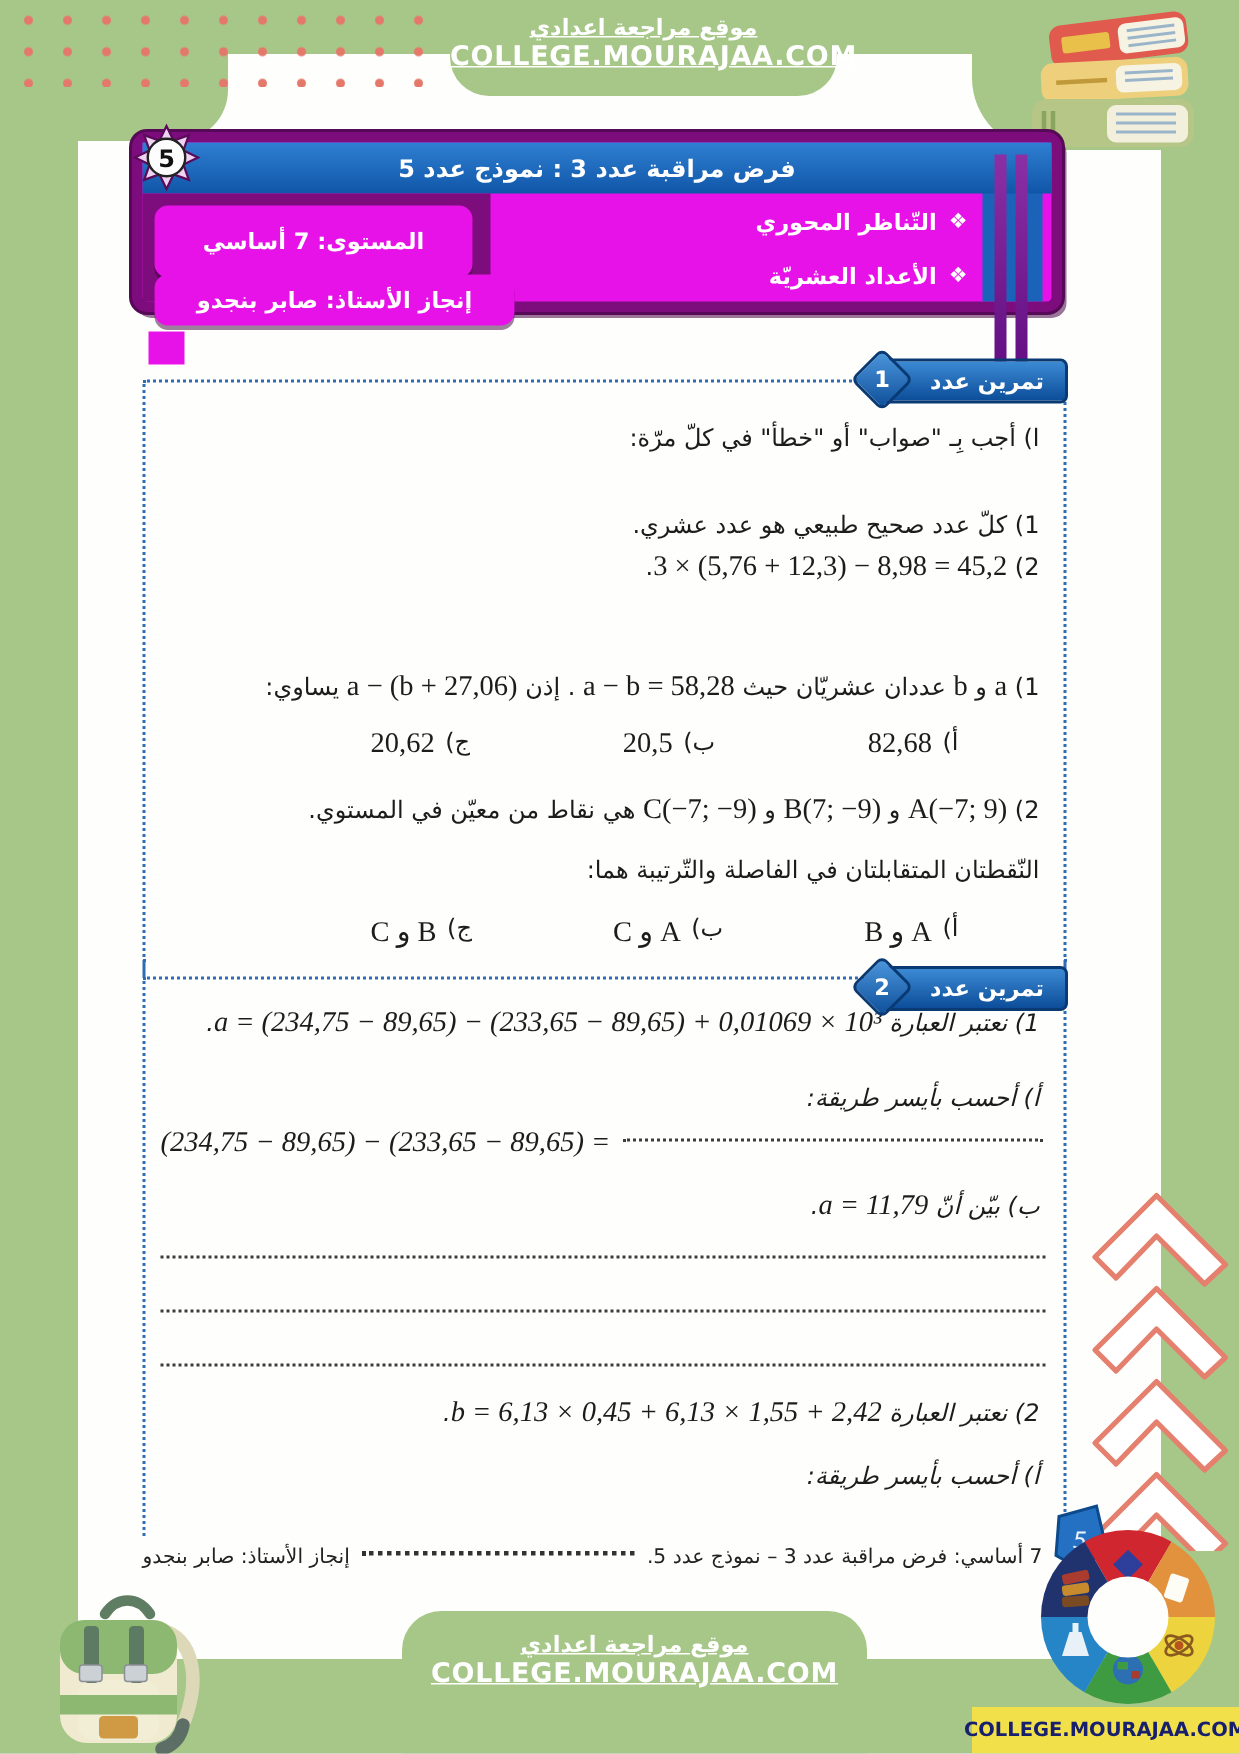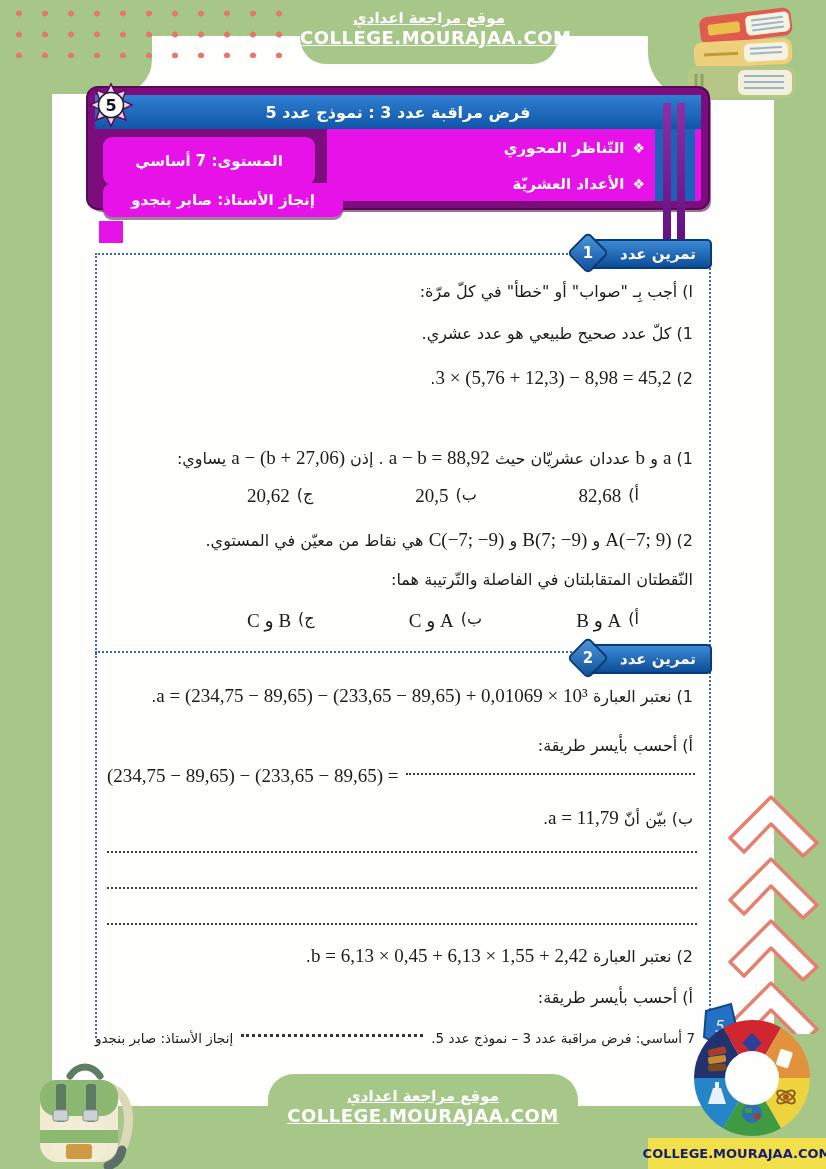--- a/index.html
+++ b/index.html
@@ -45,37 +45,37 @@
   #stripe1 { right:16px; top:8px; height:138px; }
   #stripe2 { right:30px; top:8px; height:138px; }
   .topic { position:absolute; right:56px; direction:rtl; color:#fff; font-weight:bold; font-size:15px;
            display:flex; gap:8px; align-items:center; }
   #topic1 { top:44px; } #topic2 { top:80px; }
   .topic .bullet { font-size:14px; }
   #star { position:absolute; left:88px; top:82px; z-index:7; }
 
   
   #ex1 { position:absolute; left:95px; top:253px; width:616px; height:400px; border:2px dotted #2e6cb6; }
-  #ex2 { position:absolute; left:95px; top:653px; width:616px; height:385px;
-         border-left:2px dotted #2e6cb6; border-right:2px dotted #2e6cb6; }
+  #ex2 { position:absolute; left:95px; top:639px; width:616px; height:385px;
+         border-left:2px dotted #2e6cb6; border-right:2px dotted #2e6cb6;font-style:italic; }
   .banner { position:absolute; height:30px; width:126px; z-index:8;
             background:linear-gradient(180deg,#3c8ad4,#0c4d99); border:2px solid #0a3a73; border-radius:5px;
             color:#fff; font-weight:bold; font-size:15px;
             display:flex; align-items:center; justify-content:center; padding-left:18px; }
   #banner1 { left:586px; top:239px; } #banner2 { left:586px; top:644px; }
   .banner .diamond { position:absolute; left:-15px; top:-3px; width:30px; height:30px;
             background:linear-gradient(135deg,#4c97dd,#0e4f9a); border:2px solid #0a3a73; border-radius:5px;
             transform:rotate(45deg); }
   .banner .dnum { position:absolute; left:-15px; top:-3px; width:30px; height:30px;
             display:flex; align-items:center; justify-content:center; color:#fff; font-weight:bold; font-size:15px; }
 
   .row { position:absolute; left:14px; right:16px; direction:rtl; text-align:right;
          font-size:16px; color:#1c1c1c; white-space:nowrap; line-height:1.35; }
   .math { font-family:"Liberation Serif", serif; font-size:19px; unicode-bidi:isolate; }
-  #e1r1{top:26px} #e1r2{top:68px} #e1r3{top:110px} #e1r4{top:150px} #e1r5{top:190px}
+  #e1r1{top:26px} #e1r2{top:84px} #e1r3{top:110px} #e1r4{top:150px} #e1r5{top:190px}
   #e1opts1{top:230px} #e1r6{top:272px} #e1r7{top:314px} #e1opts2{top:354px}
   .opts { position:absolute; right:70px; left:150px; display:flex; justify-content:space-between;
           direction:rtl; font-size:16px; color:#1c1c1c; }
   .opt { display:flex; gap:7px; direction:rtl; }
   #e2r1{top:30px} #e2r1a{top:82px} #e2r1b{top:152px} #e2r2{top:290px} #e2r2a{top:334px}
   #e2calc { position:absolute; left:10px; right:12px; top:112px; direction:ltr;
             display:flex; align-items:center; color:#1c1c1c; }
   #e2calc .leader { flex:1; border-bottom:2px dotted #3c3c3c; margin:0 2px 4px 8px; height:0; }
   .dotline { position:absolute; left:10px; right:12px; border-bottom:2.5px dotted #3c3c3c; }
   #dl1{top:198px} #dl2{top:234px} #dl3{top:270px}
@@ -175,21 +175,21 @@
     <div class="row" id="e1r3" dir="rtl">
       <span>2)</span>
       <span class="math" dir="ltr">3 × (5,76 + 12,3) − 8,98 = 45,2</span><span>.</span>
     </div>
     <div class="row" id="e1r5" dir="rtl">
       <span>1)</span>
       <span class="math" dir="ltr">a</span>
       <span>و</span>
       <span class="math" dir="ltr">b</span>
       <span>عددان عشريّان حيث</span>
-      <span class="math" dir="ltr">a − b = 88,92</span>
+      <span class="math" dir="ltr">a − b = 58,28</span>
       <span>. إذن</span>
       <span class="math" dir="ltr">a − (b + 27,06)</span>
       <span>يساوي:</span>
     </div>
     <div class="opts" id="e1opts1">
       <div class="opt">
         <span>أ)</span>
         <span class="math" dir="ltr">82,68</span>
       </div>
       <div class="opt">

